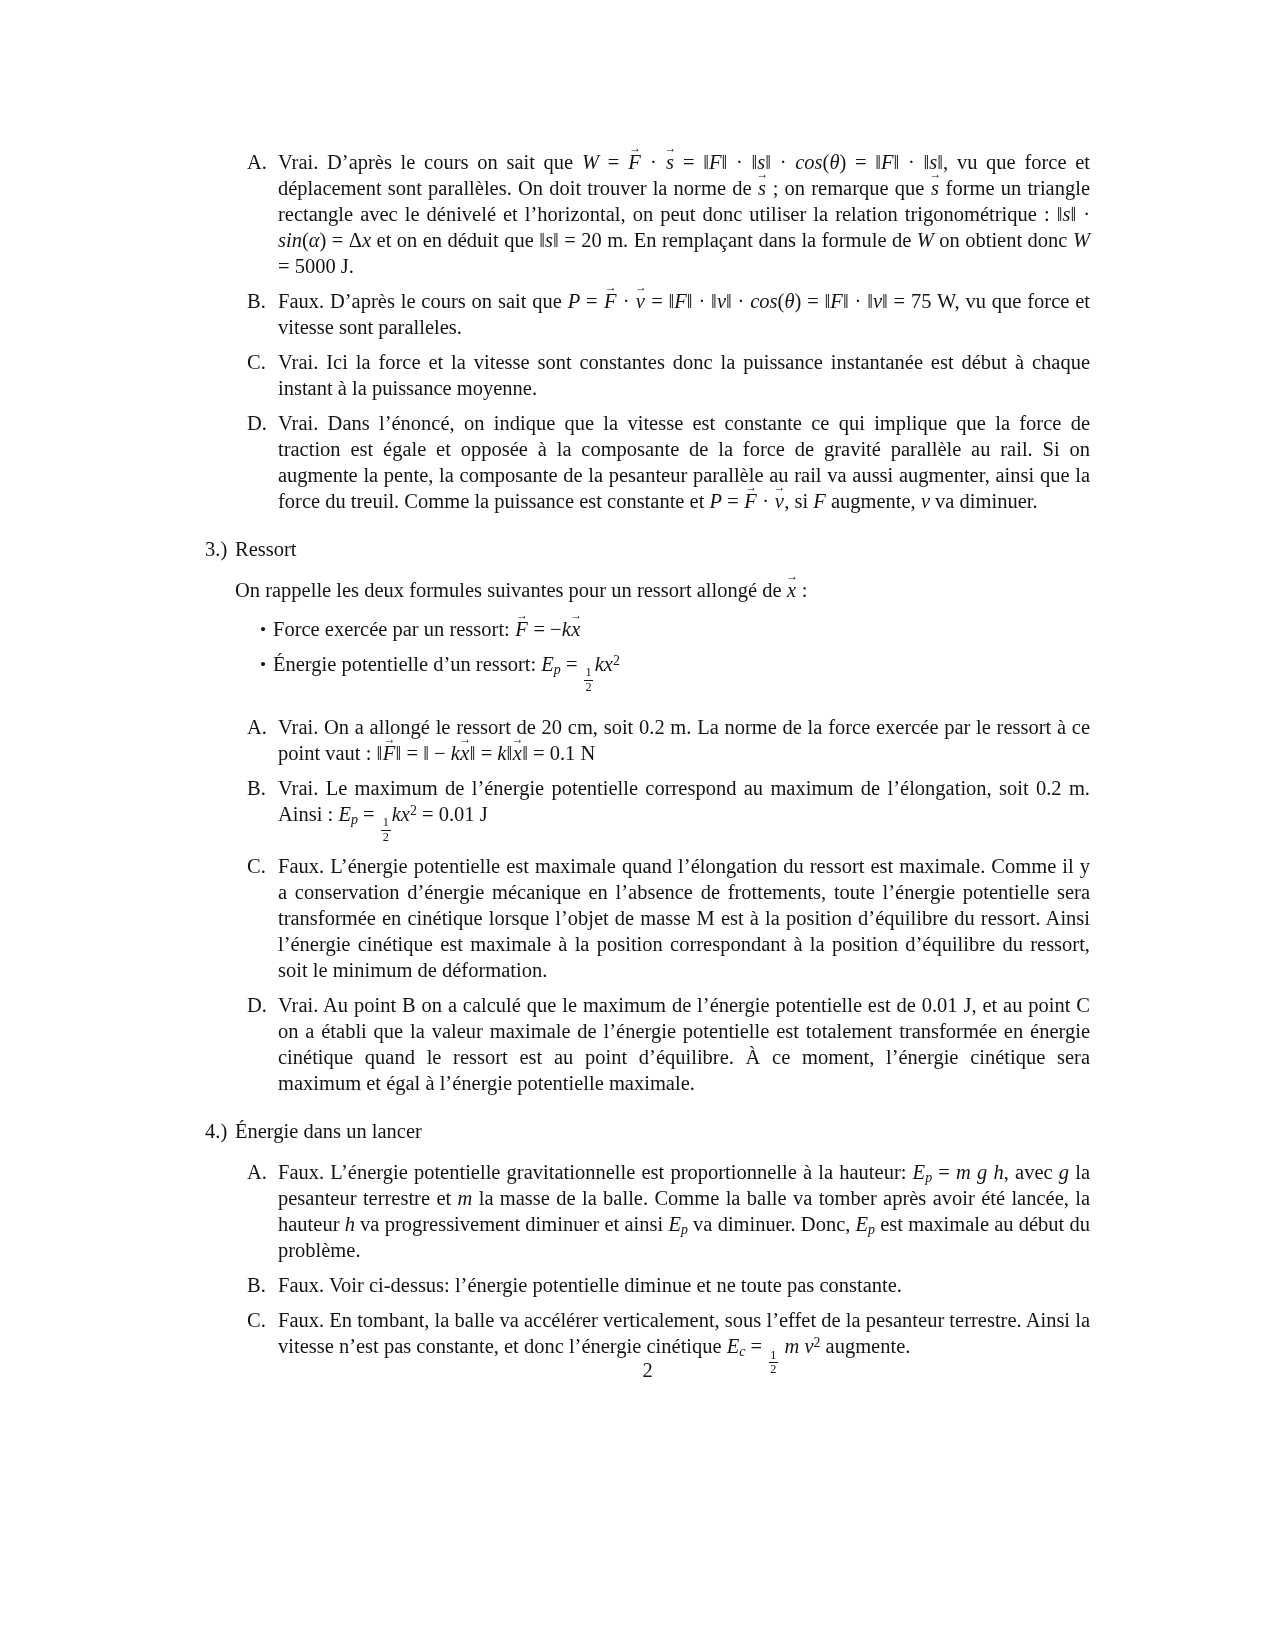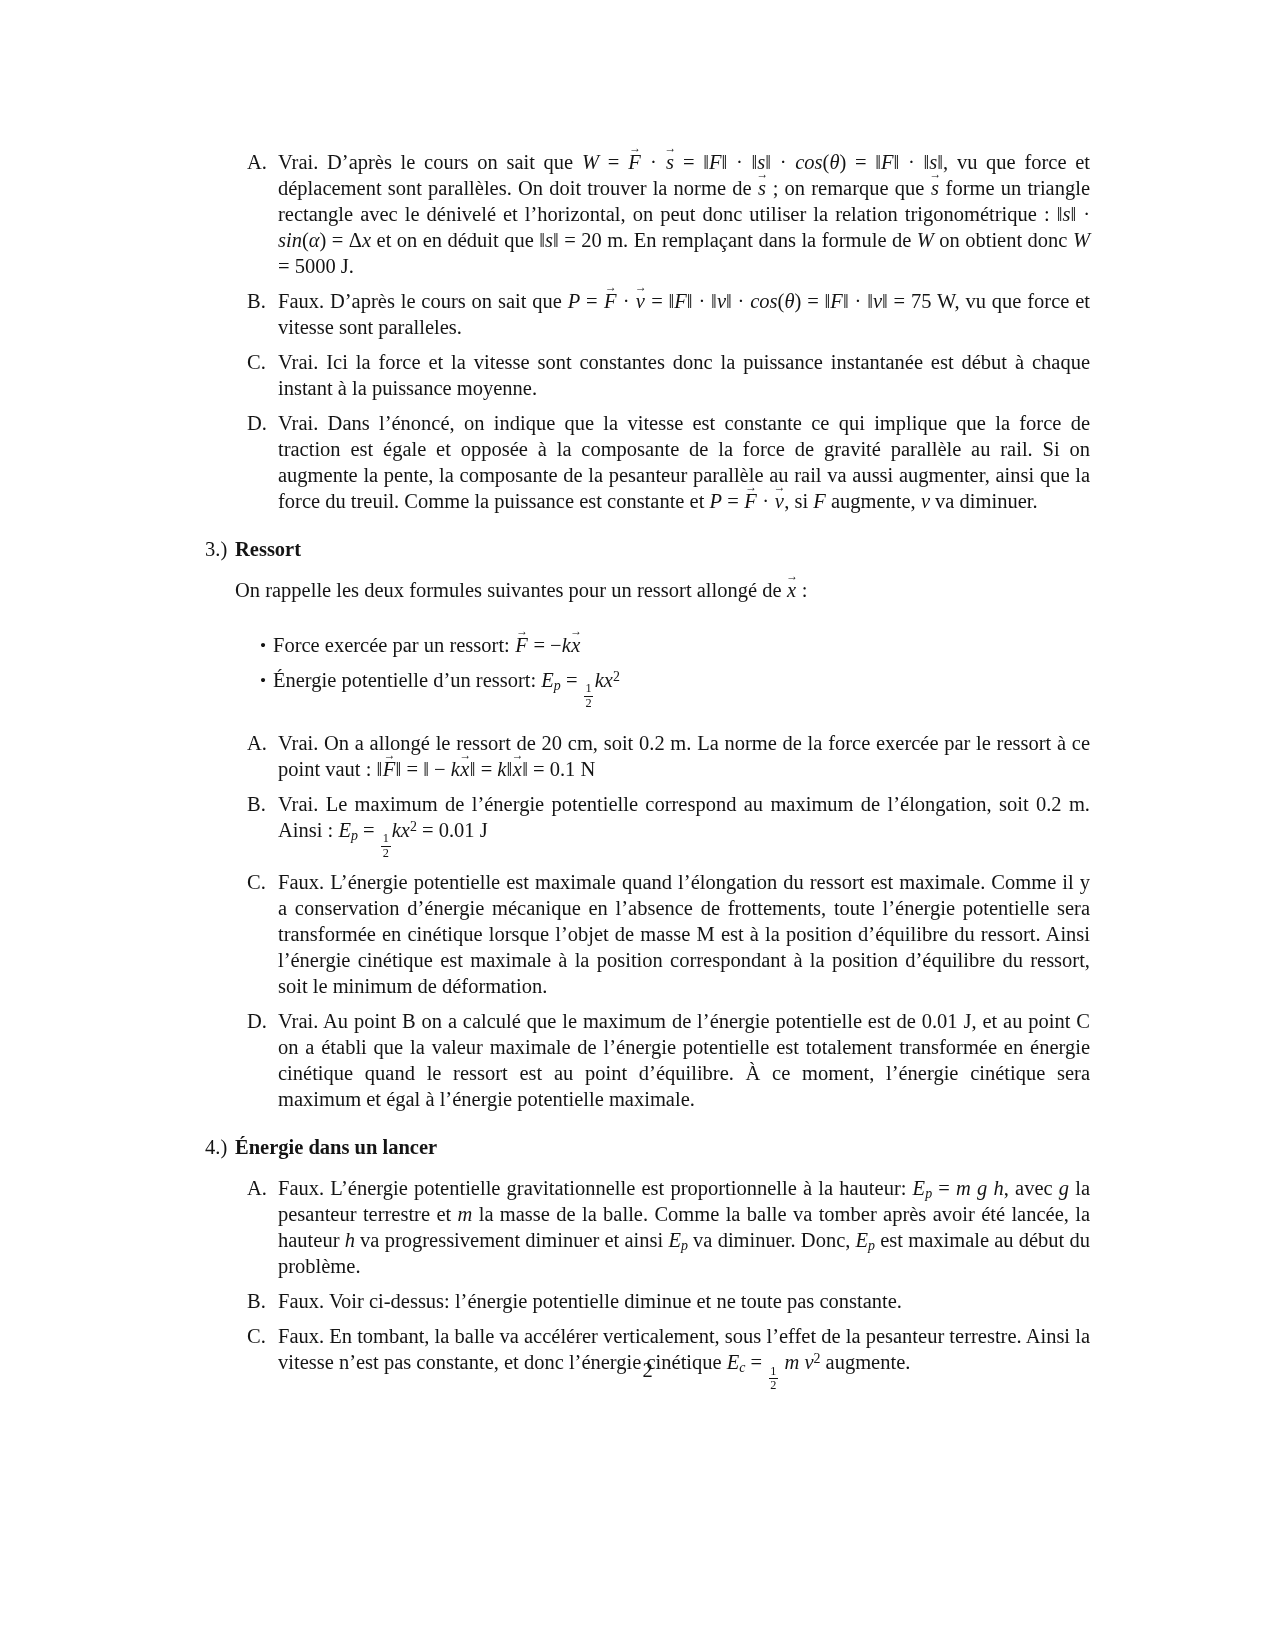--- a/index.html
+++ b/index.html
@@ -19,22 +19,22 @@
     left:205px;
     top:149px;
     width:885px;
   }
   .section-body{margin-left:30px;}
   .enum-item{display:flex;margin-left:12px;margin-bottom:9px;}
   .enum-label{flex:none;width:31px;}
   .enum-text{flex:1;text-align:justify;}
   .section-heading{display:flex;margin-top:22px;margin-bottom:15px;}
   .sec-label{flex:none;width:30px;}
-  .sec-title{font-weight:bold;}
-  .intro{margin:0 0 29px 0;}
+  .sec-title{font-weight:normal;}
+  .intro{margin:0 0 13px 0;}
   .bullet-list{margin-bottom:19px;}
   .bullet-item{display:flex;margin-left:25px;margin-bottom:9px;}
   .bullet-marker{flex:none;width:13px;font-size:0.85em;}
   .bullet-text{flex:1;}
   .page-number{
     position:absolute;
     top:1357px;
     left:205px;
     width:885px;
     text-align:center;

